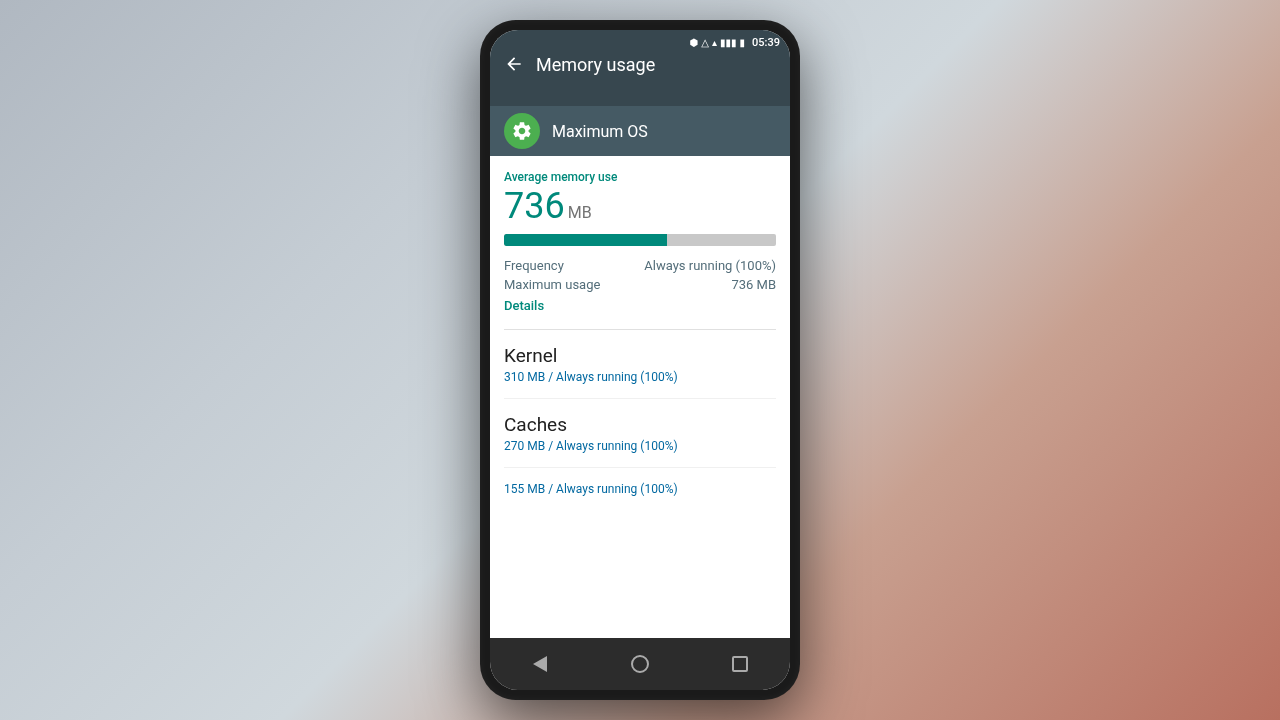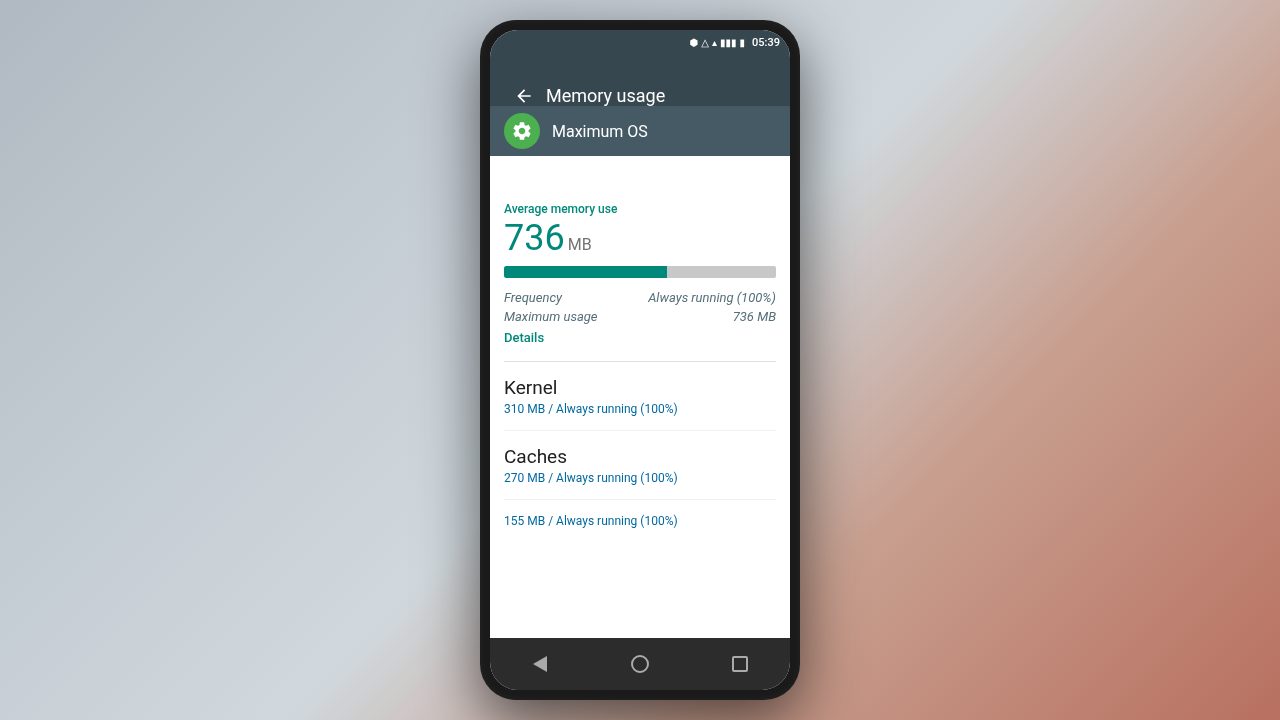--- a/index.html
+++ b/index.html
@@ -63,22 +63,22 @@
       font-size: 11px;
       font-weight: 500;
       margin-left: 4px;
     }
 
     
     .app-bar {
       background: #37474f;
       height: 52px;
       display: flex;
-      align-items: flex-end;
-      padding: 0 24px;
+      align-items: flex-start;
+      padding: 0 14px;
       gap: 12px;
       flex-shrink: 0;
     }
 
     .back-arrow {
       color: #fff;
       font-size: 20px;
       cursor: pointer;
       display: flex;
       align-items: center;
@@ -123,21 +123,20 @@
       font-size: 16px;
       font-weight: 400;
     }
 
     
     .content {
       background: #fff;
       flex: 1;
       overflow-y: auto;
       padding: 14px;
-      margin-top: 32px;
     }
 
     .avg-label {
       color: #00897b;
       font-size: 12px;
       font-weight: 500;
       margin-bottom: 4px;
     }
 
     .memory-value {
@@ -174,21 +173,20 @@
       height: 100%;
       border-radius: 2px 0 0 2px;
     }
 
     
     .stat-row {
       display: flex;
       justify-content: space-between;
       align-items: flex-start;
       margin-bottom: 4px;
-      font-style: italic;
     }
 
     .stat-label {
       color: #546e7a;
       font-size: 13px;
     }
 
     .stat-value {
       color: #546e7a;
       font-size: 13px;

